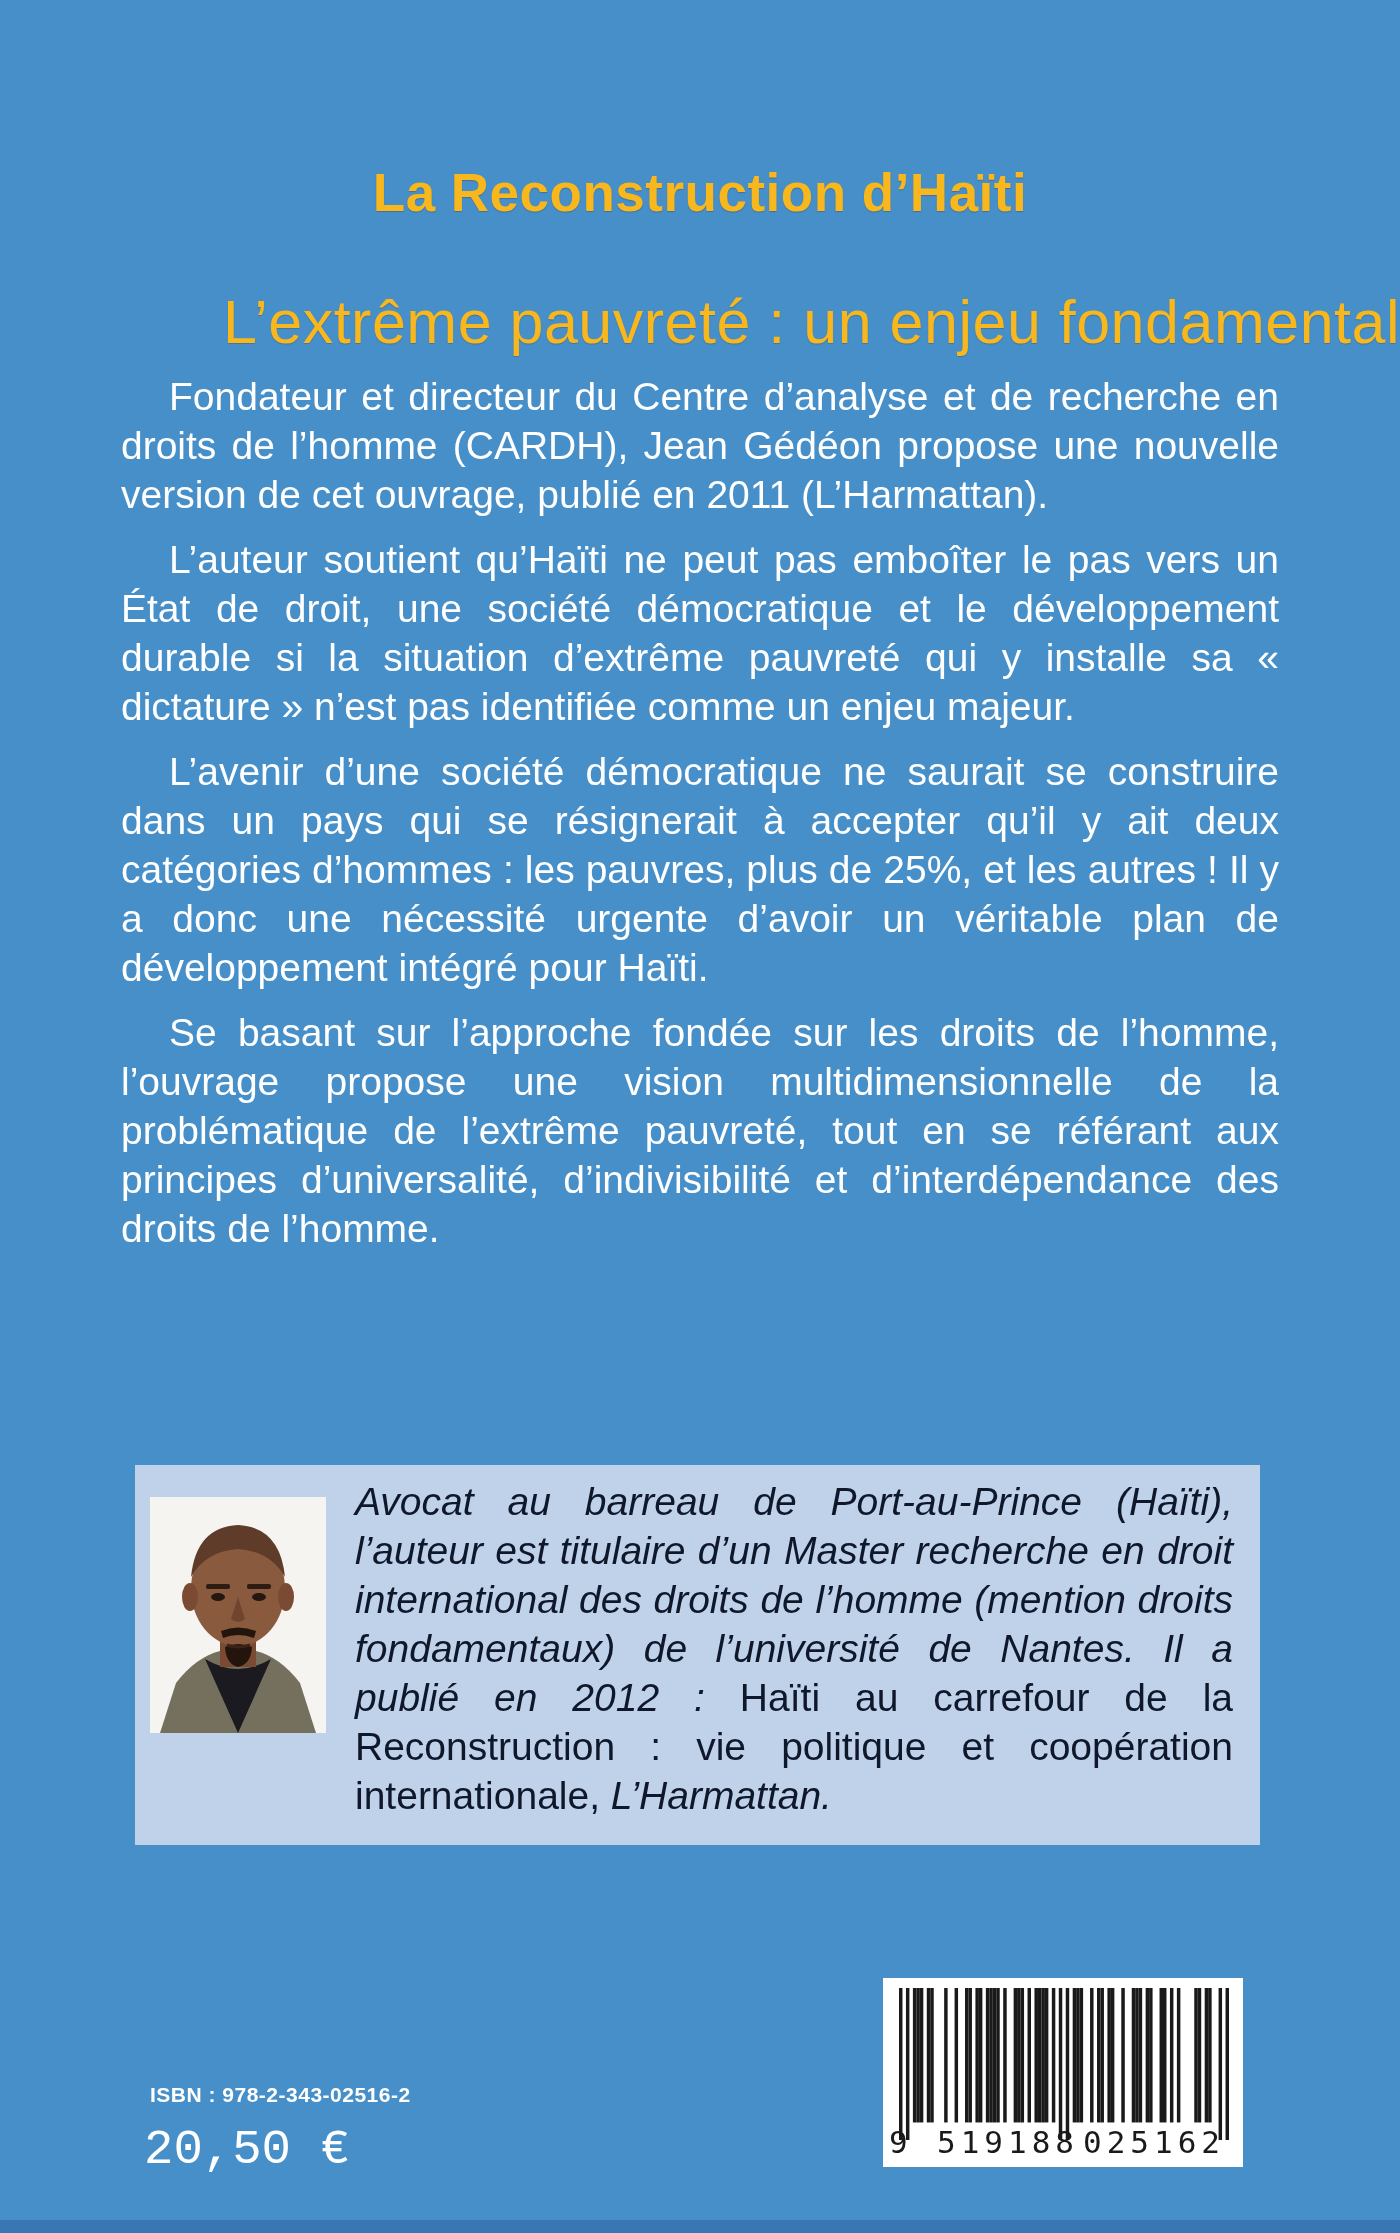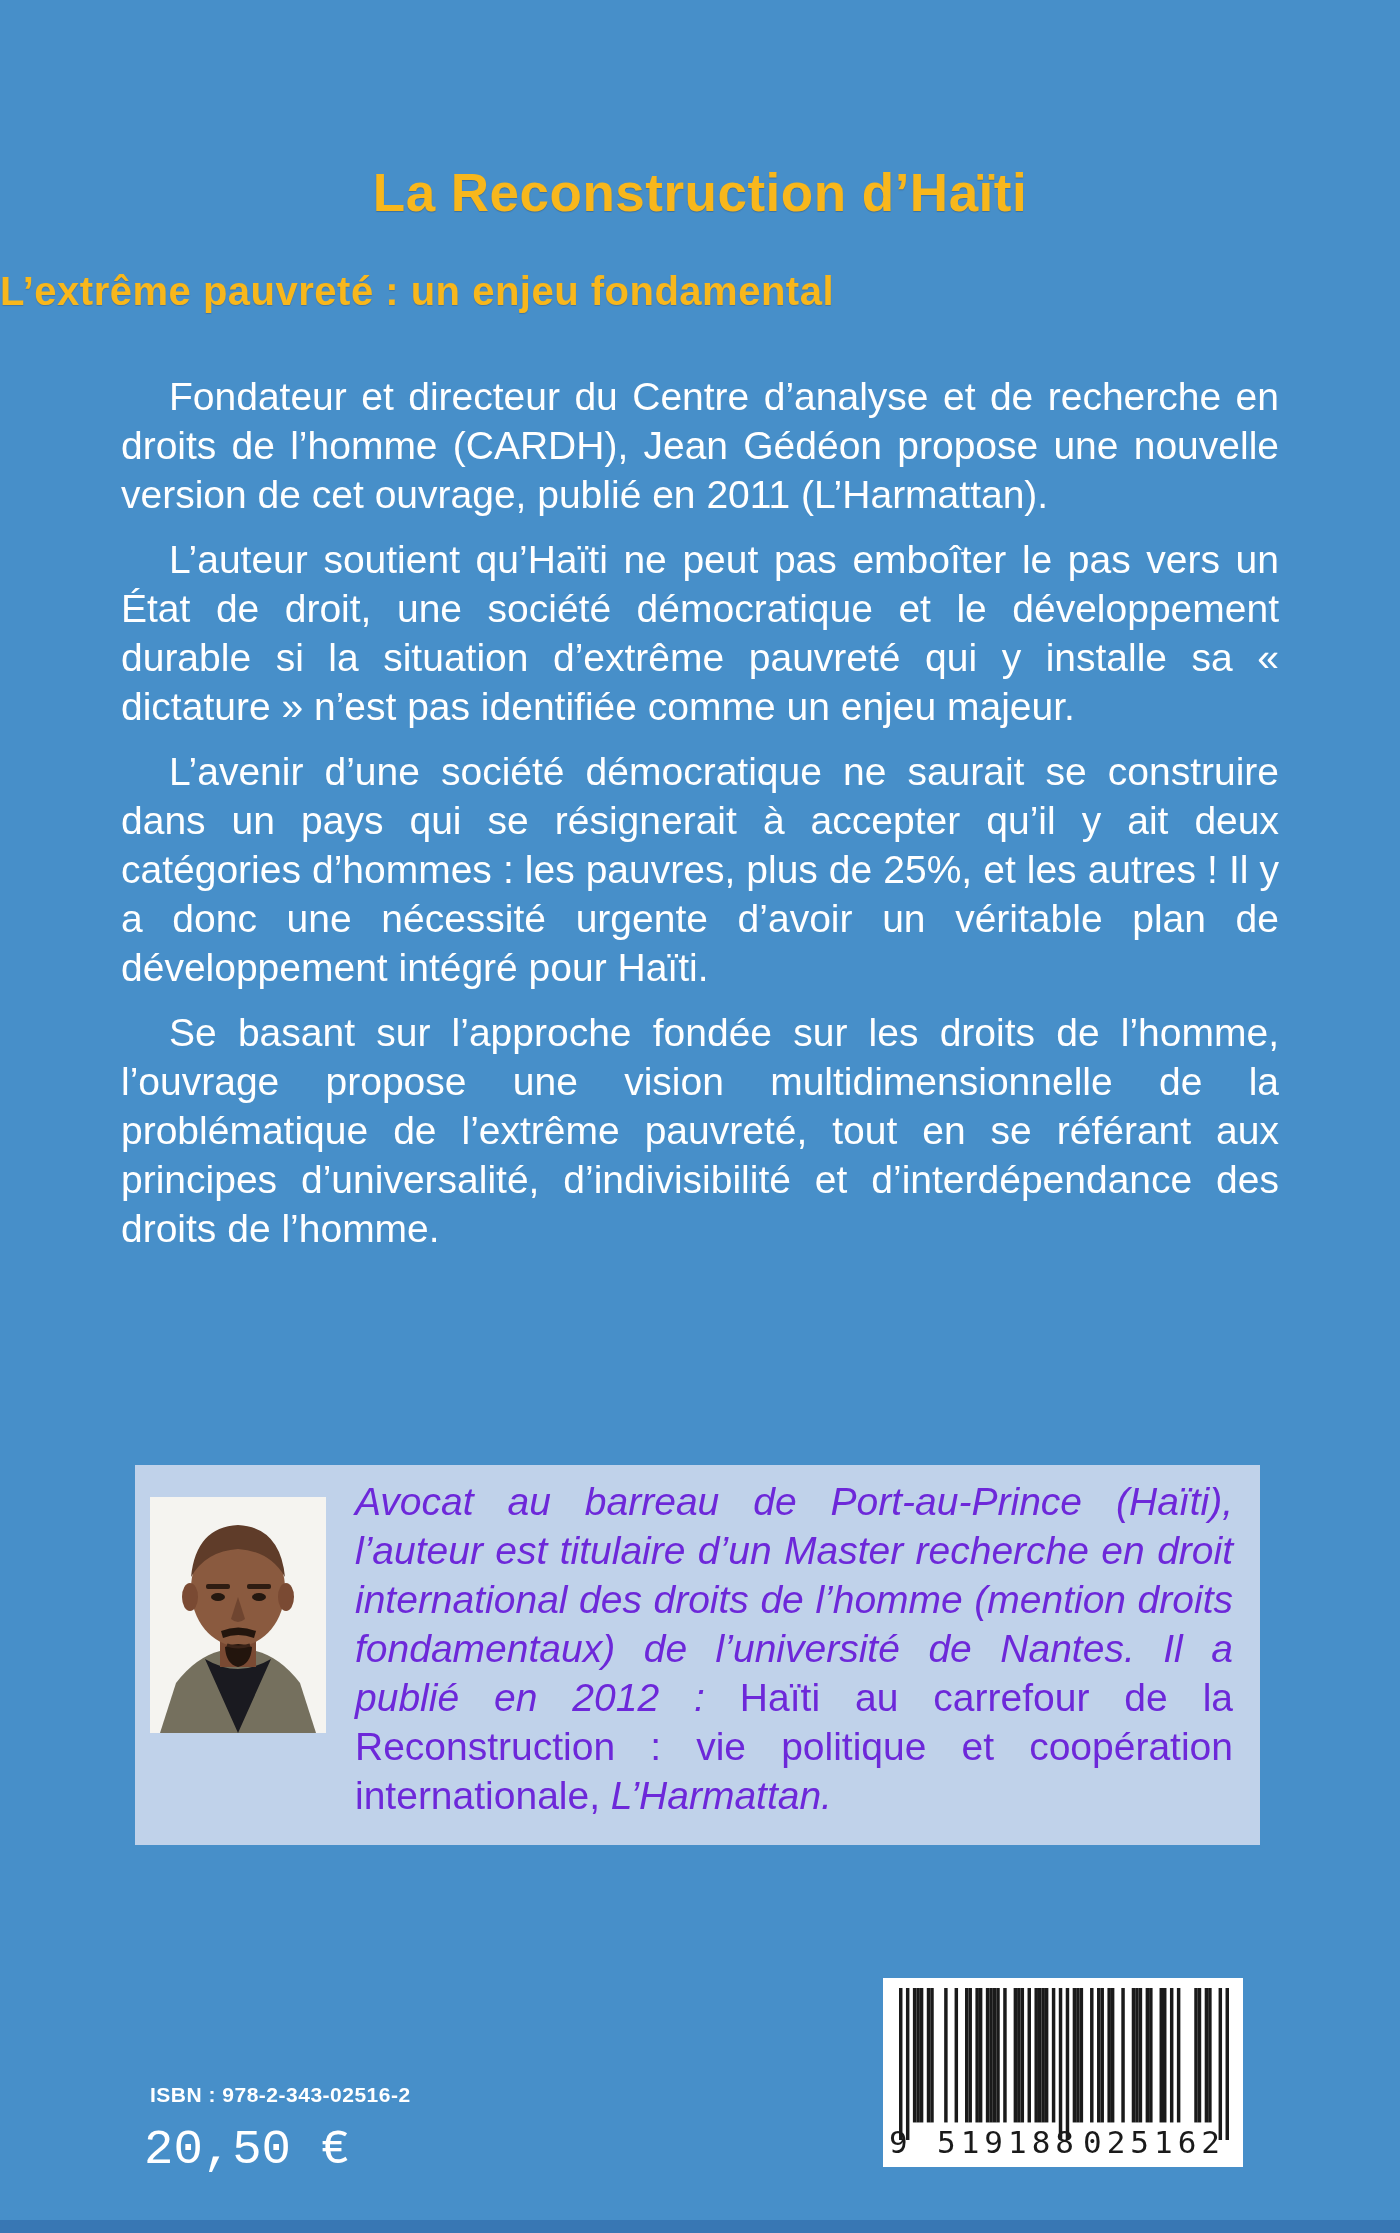--- a/index.html
+++ b/index.html
@@ -8,40 +8,40 @@
     background:#478fc9;
     font-family:"Liberation Sans",sans-serif;
   }
   .title{
     position:absolute;top:126px;left:0;width:100%;text-align:center;
     color:#f8b71c;font-size:53px;font-weight:bold;letter-spacing:0.5px;
     text-shadow:0 1px 1px rgba(40,60,90,.35);
     white-space:nowrap;
   }
   .subtitle{
-    position:absolute;top:236px;left:0;width:100%;text-align:left;
-    color:#f8b71c;font-size:40px;font-weight:bold;letter-spacing:0.5px;
+    position:absolute;top:236px;left:0;width:100%;text-align:right;
+    color:#f8b71c;font-size:61px;font-weight:normal;letter-spacing:0.5px;
     text-shadow:0 1px 1px rgba(40,60,90,.3);
     white-space:nowrap;
   }
   .synopsis{
     position:absolute;left:105px;top:356px;width:1190px;
     color:#ffffff;font-size:39px;line-height:49px;text-align:justify;
   }
   .synopsis p{margin:16px;text-indent:48px;}
   .author-box{
     position:absolute;left:135px;top:1465px;width:1125px;height:380px;
     background:#c0d2ea;
   }
   .author-photo{
     position:absolute;left:15px;top:32px;width:176px;height:236px;display:block;
   }
   .bio{
     position:absolute;left:220px;top:12px;width:878px;margin:0;
-    color:#6d28d9;font-size:39px;line-height:49px;text-align:justify;
+    color:#0f172a;font-size:39px;line-height:49px;text-align:justify;
     font-style:italic;
   }
   .bio .roman{font-style:normal;}
   .barcode{
     position:absolute;left:883px;top:1978px;width:360px;height:189px;
     background:#ffffff;
   }
   .barcode svg{position:absolute;left:16px;top:10px;display:block;}
   .bc-digit,.bc-group{
     position:absolute;top:144px;color:#1a1a1a;

